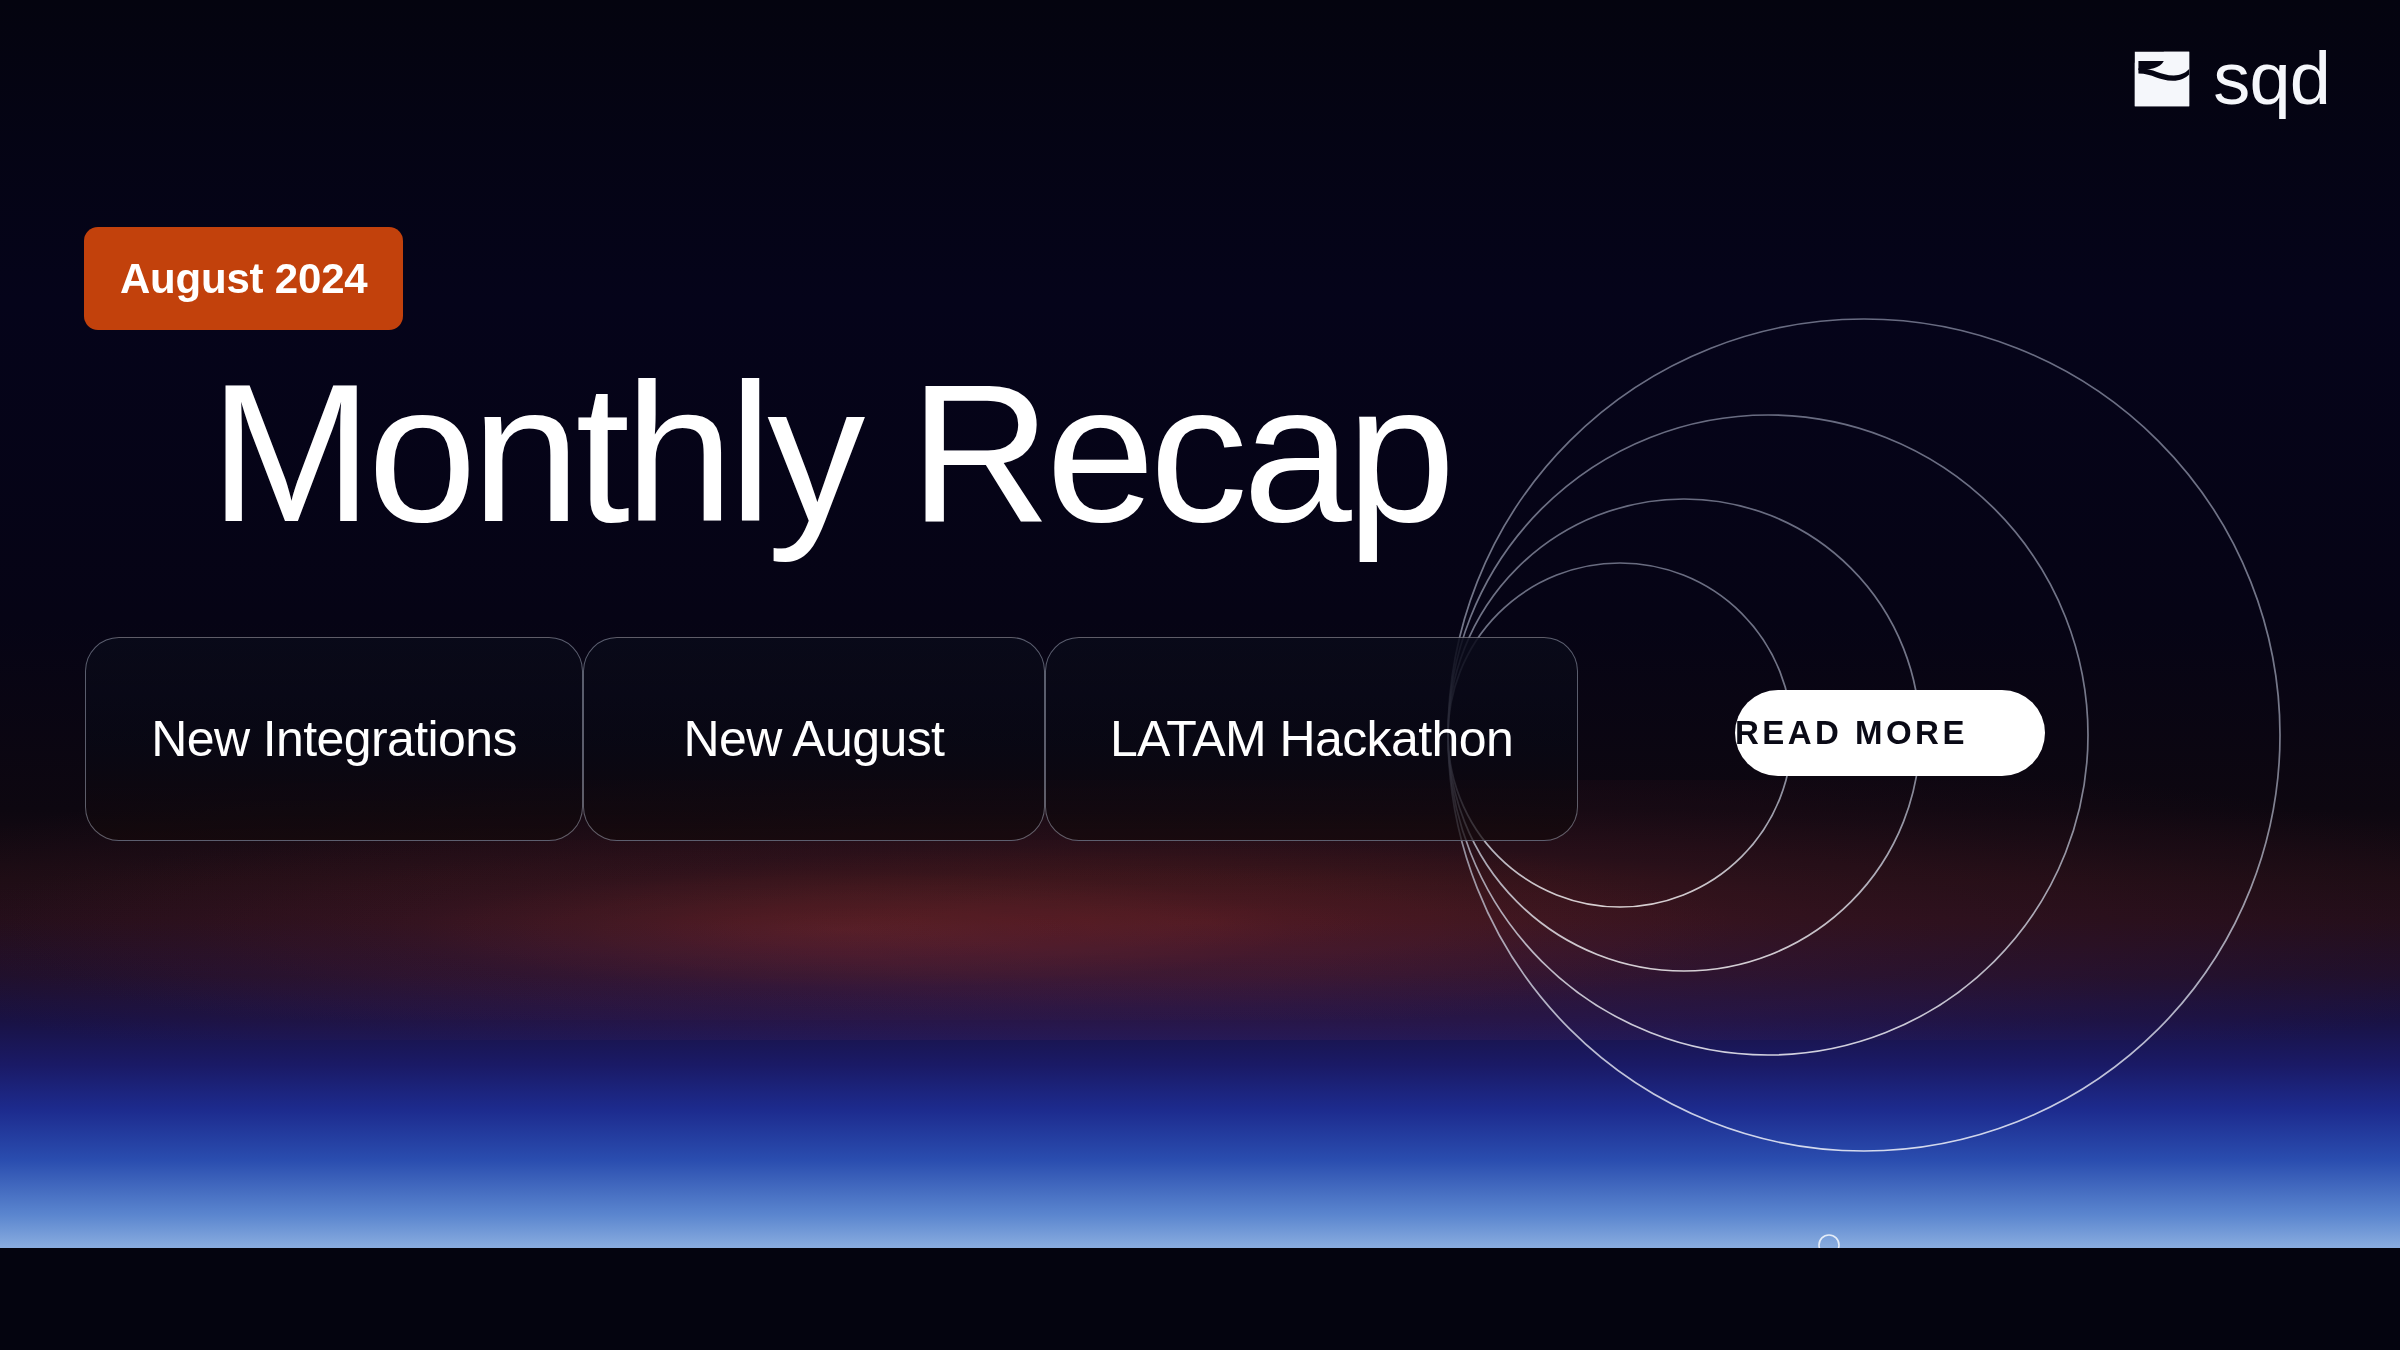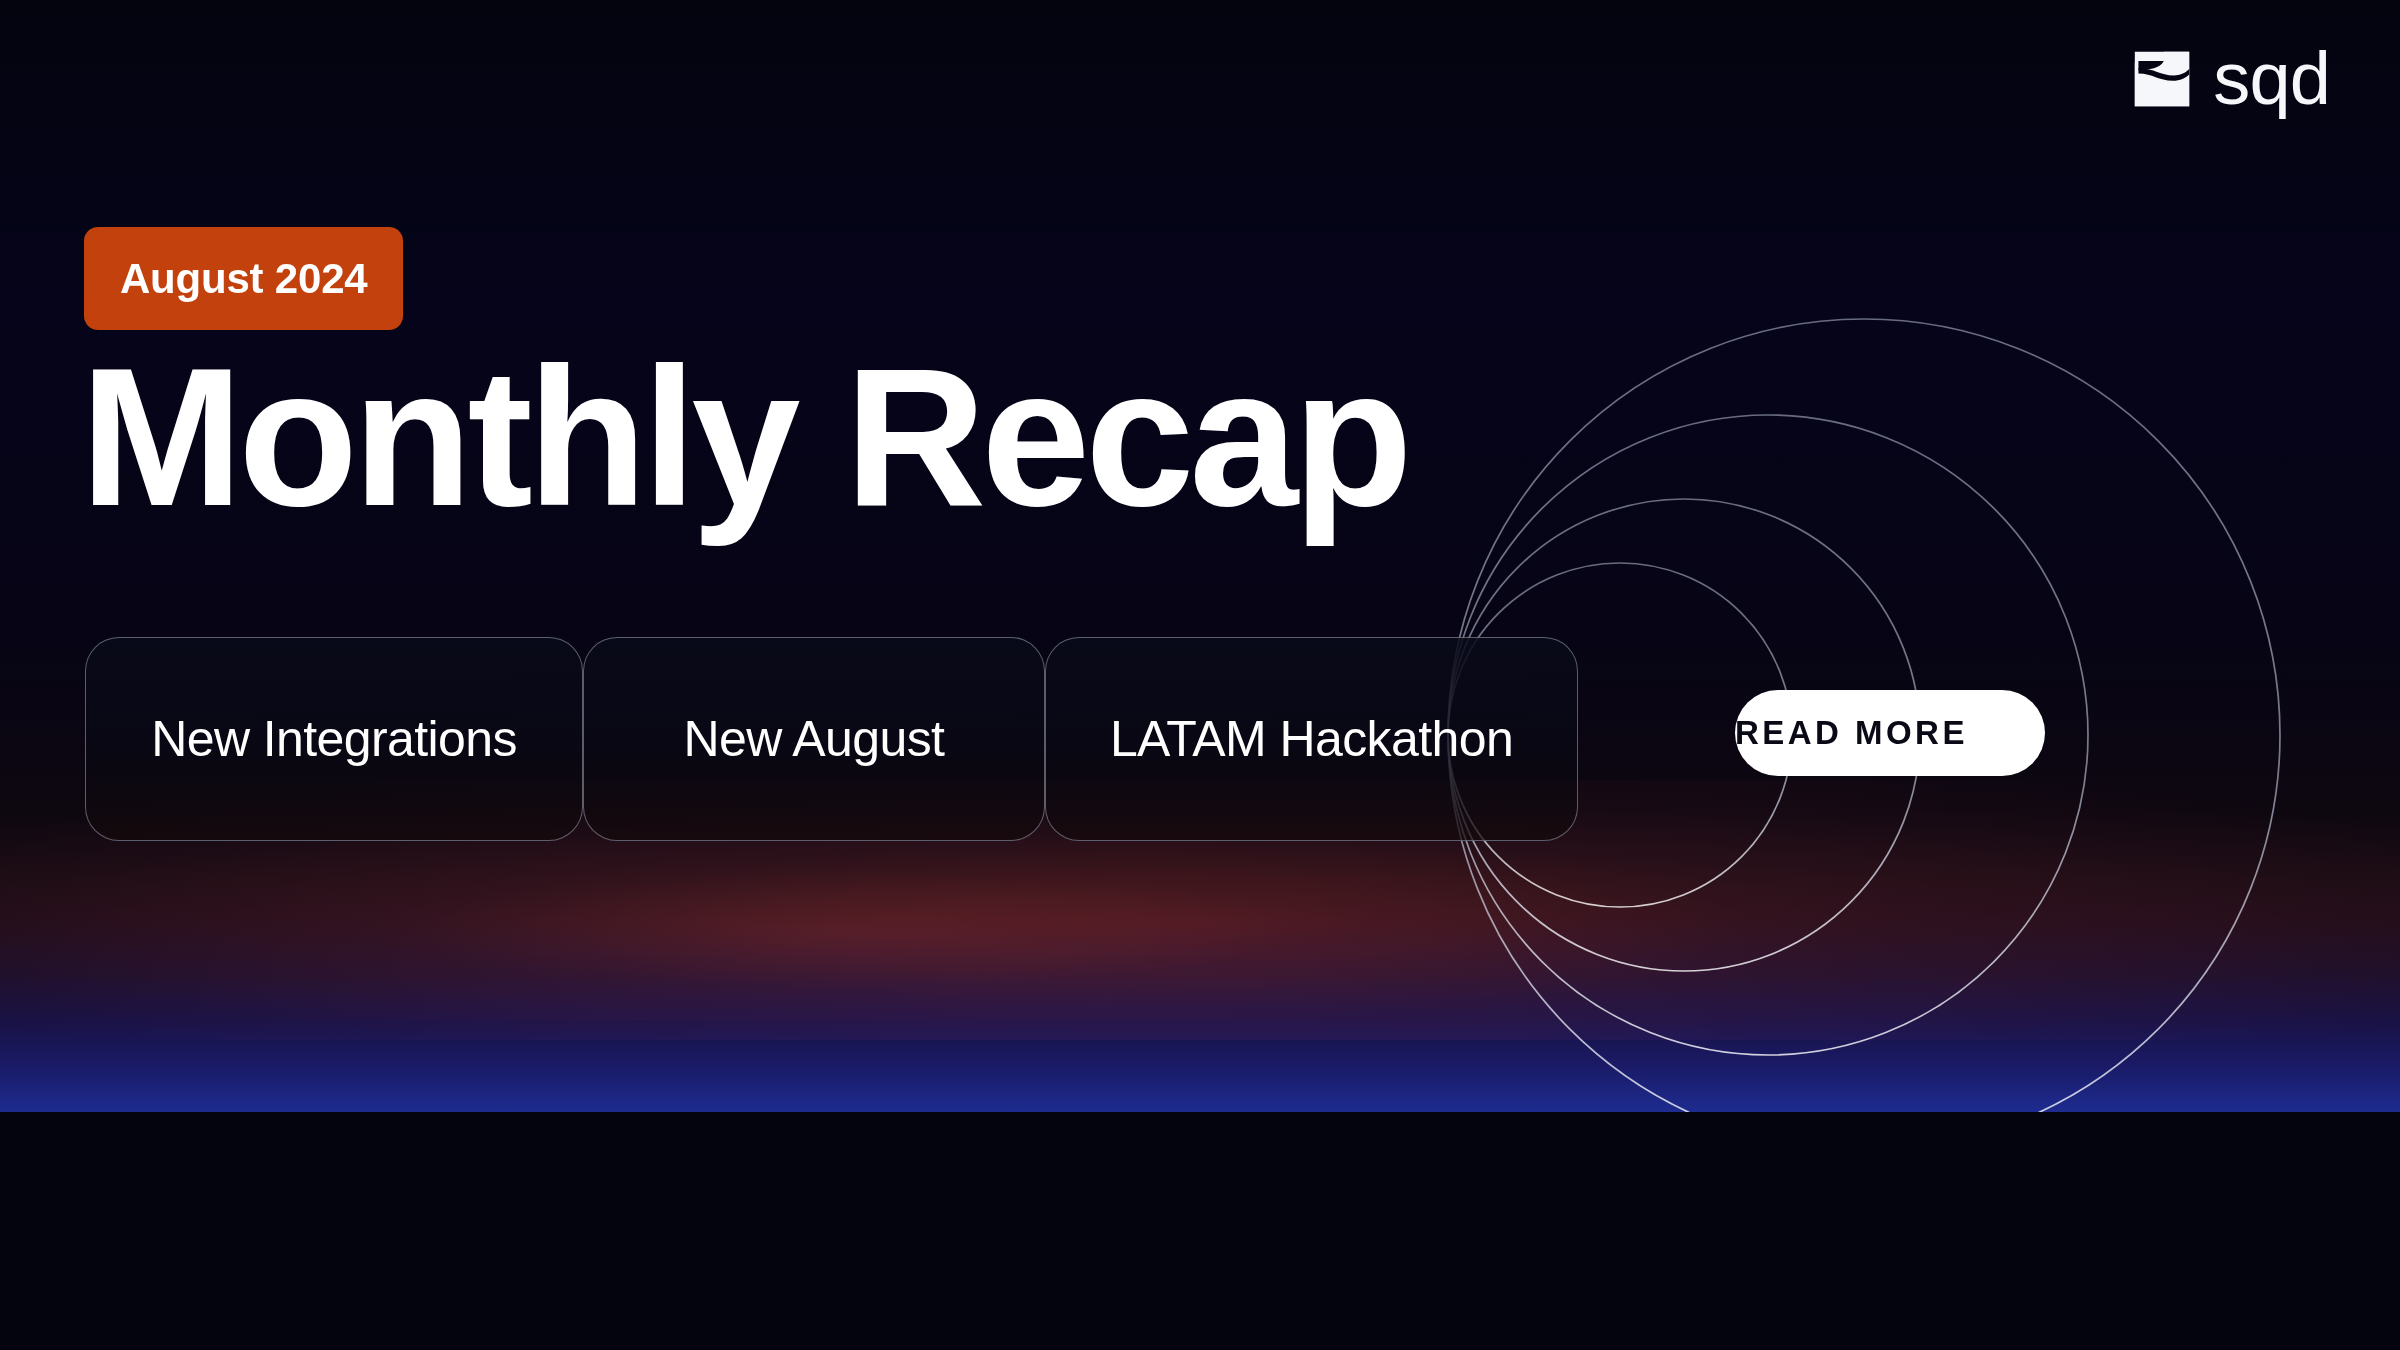--- a/index.html
+++ b/index.html
@@ -6,21 +6,21 @@
   * { margin:0; padding:0; box-sizing:border-box; }
   html, body {
     width:2400px; height:1350px;
     background:#04040f;
     font-family:"Liberation Sans", sans-serif;
     overflow:hidden;
   }
 
   #stage {
     position:relative;
-    width:2400px; height:1112px;
+    width:2400px; height:1248px;
     overflow:hidden;
     background:#04040f;
   }
 
   
   .bg-base {
     position:absolute; inset:0;
     background:
       linear-gradient(180deg,
         #04040f   0px,
@@ -96,28 +96,29 @@
     color:#ffffff;
     font-size:42px;
     font-weight:700;
     letter-spacing:-0.005em;
     white-space:nowrap;
   }
 
   
   .title {
     position:absolute;
-    left:80px; top:340px;
+    left:80px; top:356px;
     width:1500px;
     color:#ffffff;
     font-size:196px;
-    font-weight:700;
+    font-weight:400;
     letter-spacing:-0.026em;
     line-height:1.0;
     white-space:nowrap;
+    text-align:center;
   }
 
   
   .chips {
     position:absolute;
     left:85px; top:637px;
     height:204px;
     display:flex;
     align-items:stretch;
   }

